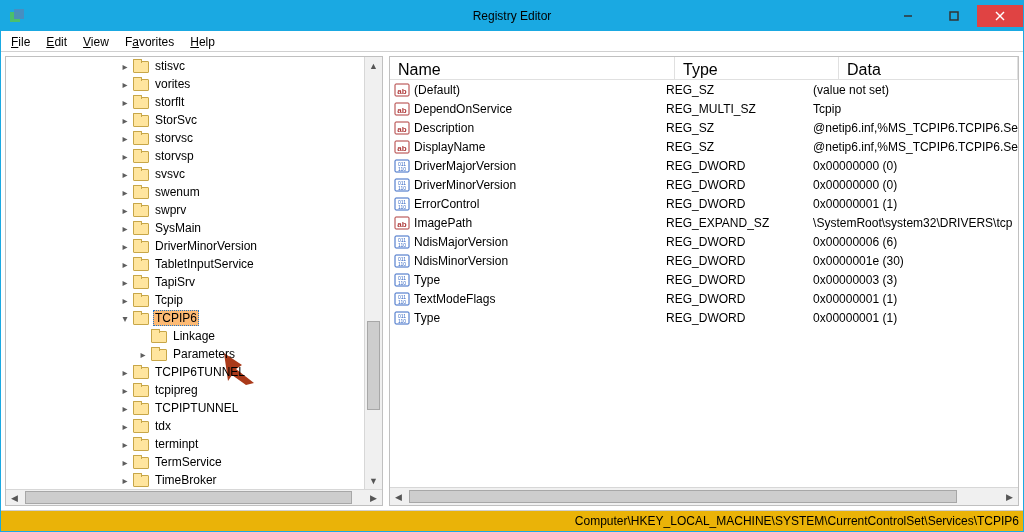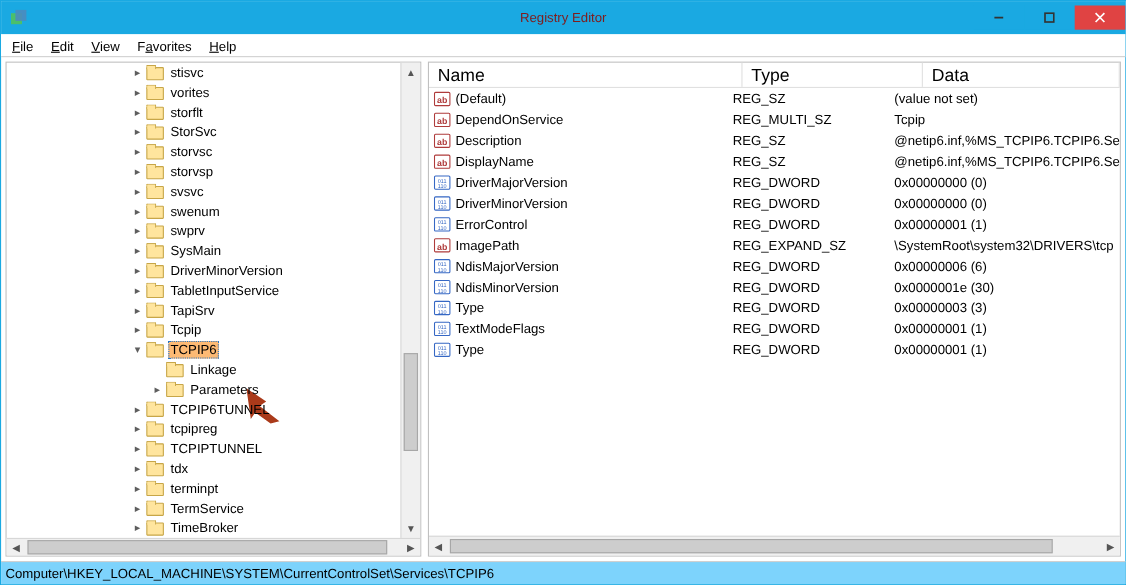--- a/index.html
+++ b/index.html
@@ -1,17 +1,17 @@
 <!DOCTYPE html>
 <html><head>
 <meta charset="utf-8">
 <style>
 html,body{margin:0;padding:0;height:100%;font-family:"Segoe UI",Tahoma,sans-serif;font-size:12px;color:#000;background:#fff;}
 .window{width:1024px;height:532px;border:1px solid #1aa9e2;box-sizing:border-box;display:flex;flex-direction:column;}
-.titlebar{height:30px;background:#1aa9e2;display:flex;align-items:center;position:relative;color:#7f1d1d;}
+.titlebar{height:30px;background:#1aa9e2;display:flex;align-items:center;position:relative;color:#000000;}
 .titlebar .ticon{width:20px;height:20px;margin-left:6px;display:flex;align-items:center;justify-content:center;}
 .titlebar .ticon svg{width:16px;height:16px;}
 .titlebar .title{position:absolute;left:50%;transform:translateX(-50%);font-size:12px;}
 .winbtns{margin-left:auto;display:flex;height:22px;}
 .winbtn{width:46px;height:22px;display:flex;align-items:center;justify-content:center;}
 .winbtn-close{background:#e04343;color:#fff;}
 .winbtn-min,.winbtn-max{background:#1aa9e2;}
 .winbtn svg{stroke:#333;}
 .winbtn-close svg{stroke:#fff;}
 .menubar{height:20px;background:#fff;display:flex;align-items:flex-end;padding:0 2px;border-bottom:1px solid #d0d0d0;}
@@ -42,21 +42,21 @@
 .col{padding:4px 8px;border-right:1px solid #e0e0e0;font-size:16px;}
 .col-name{width:268px;}
 .col-type{width:147px;}
 .col-data{flex:1;}
 .rows{flex:1;overflow:hidden;}
 .row{display:flex;height:19px;align-items:center;}
 .row .c-name{width:268px;display:flex;align-items:center;padding-left:4px;box-sizing:border-box;white-space:nowrap;overflow:hidden;}
 .row .c-type{width:147px;padding-left:8px;box-sizing:border-box;}
 .row .c-data{flex:1;padding-left:8px;box-sizing:border-box;white-space:nowrap;overflow:hidden;}
 .vicon{width:16px;height:16px;margin-right:4px;flex:none;}
-.statusbar{height:20px;border-top:1px solid #d0d0d0;display:flex;align-items:center;padding:0 4px;background:#7dd3fc;font-size:12px;}
+.statusbar{height:20px;border-top:1px solid #d0d0d0;display:flex;align-items:center;padding:0 4px;background:#eab308;font-size:12px;justify-content:flex-end;}
 .arrow-annot{position:absolute;left:218px;top:290px;pointer-events:none;}
 </style>
 </head>
 <body>
 
 <div class="window">
 
   <div class="titlebar">
     <span class="ticon">
       <svg viewBox="0 0 16 16">

